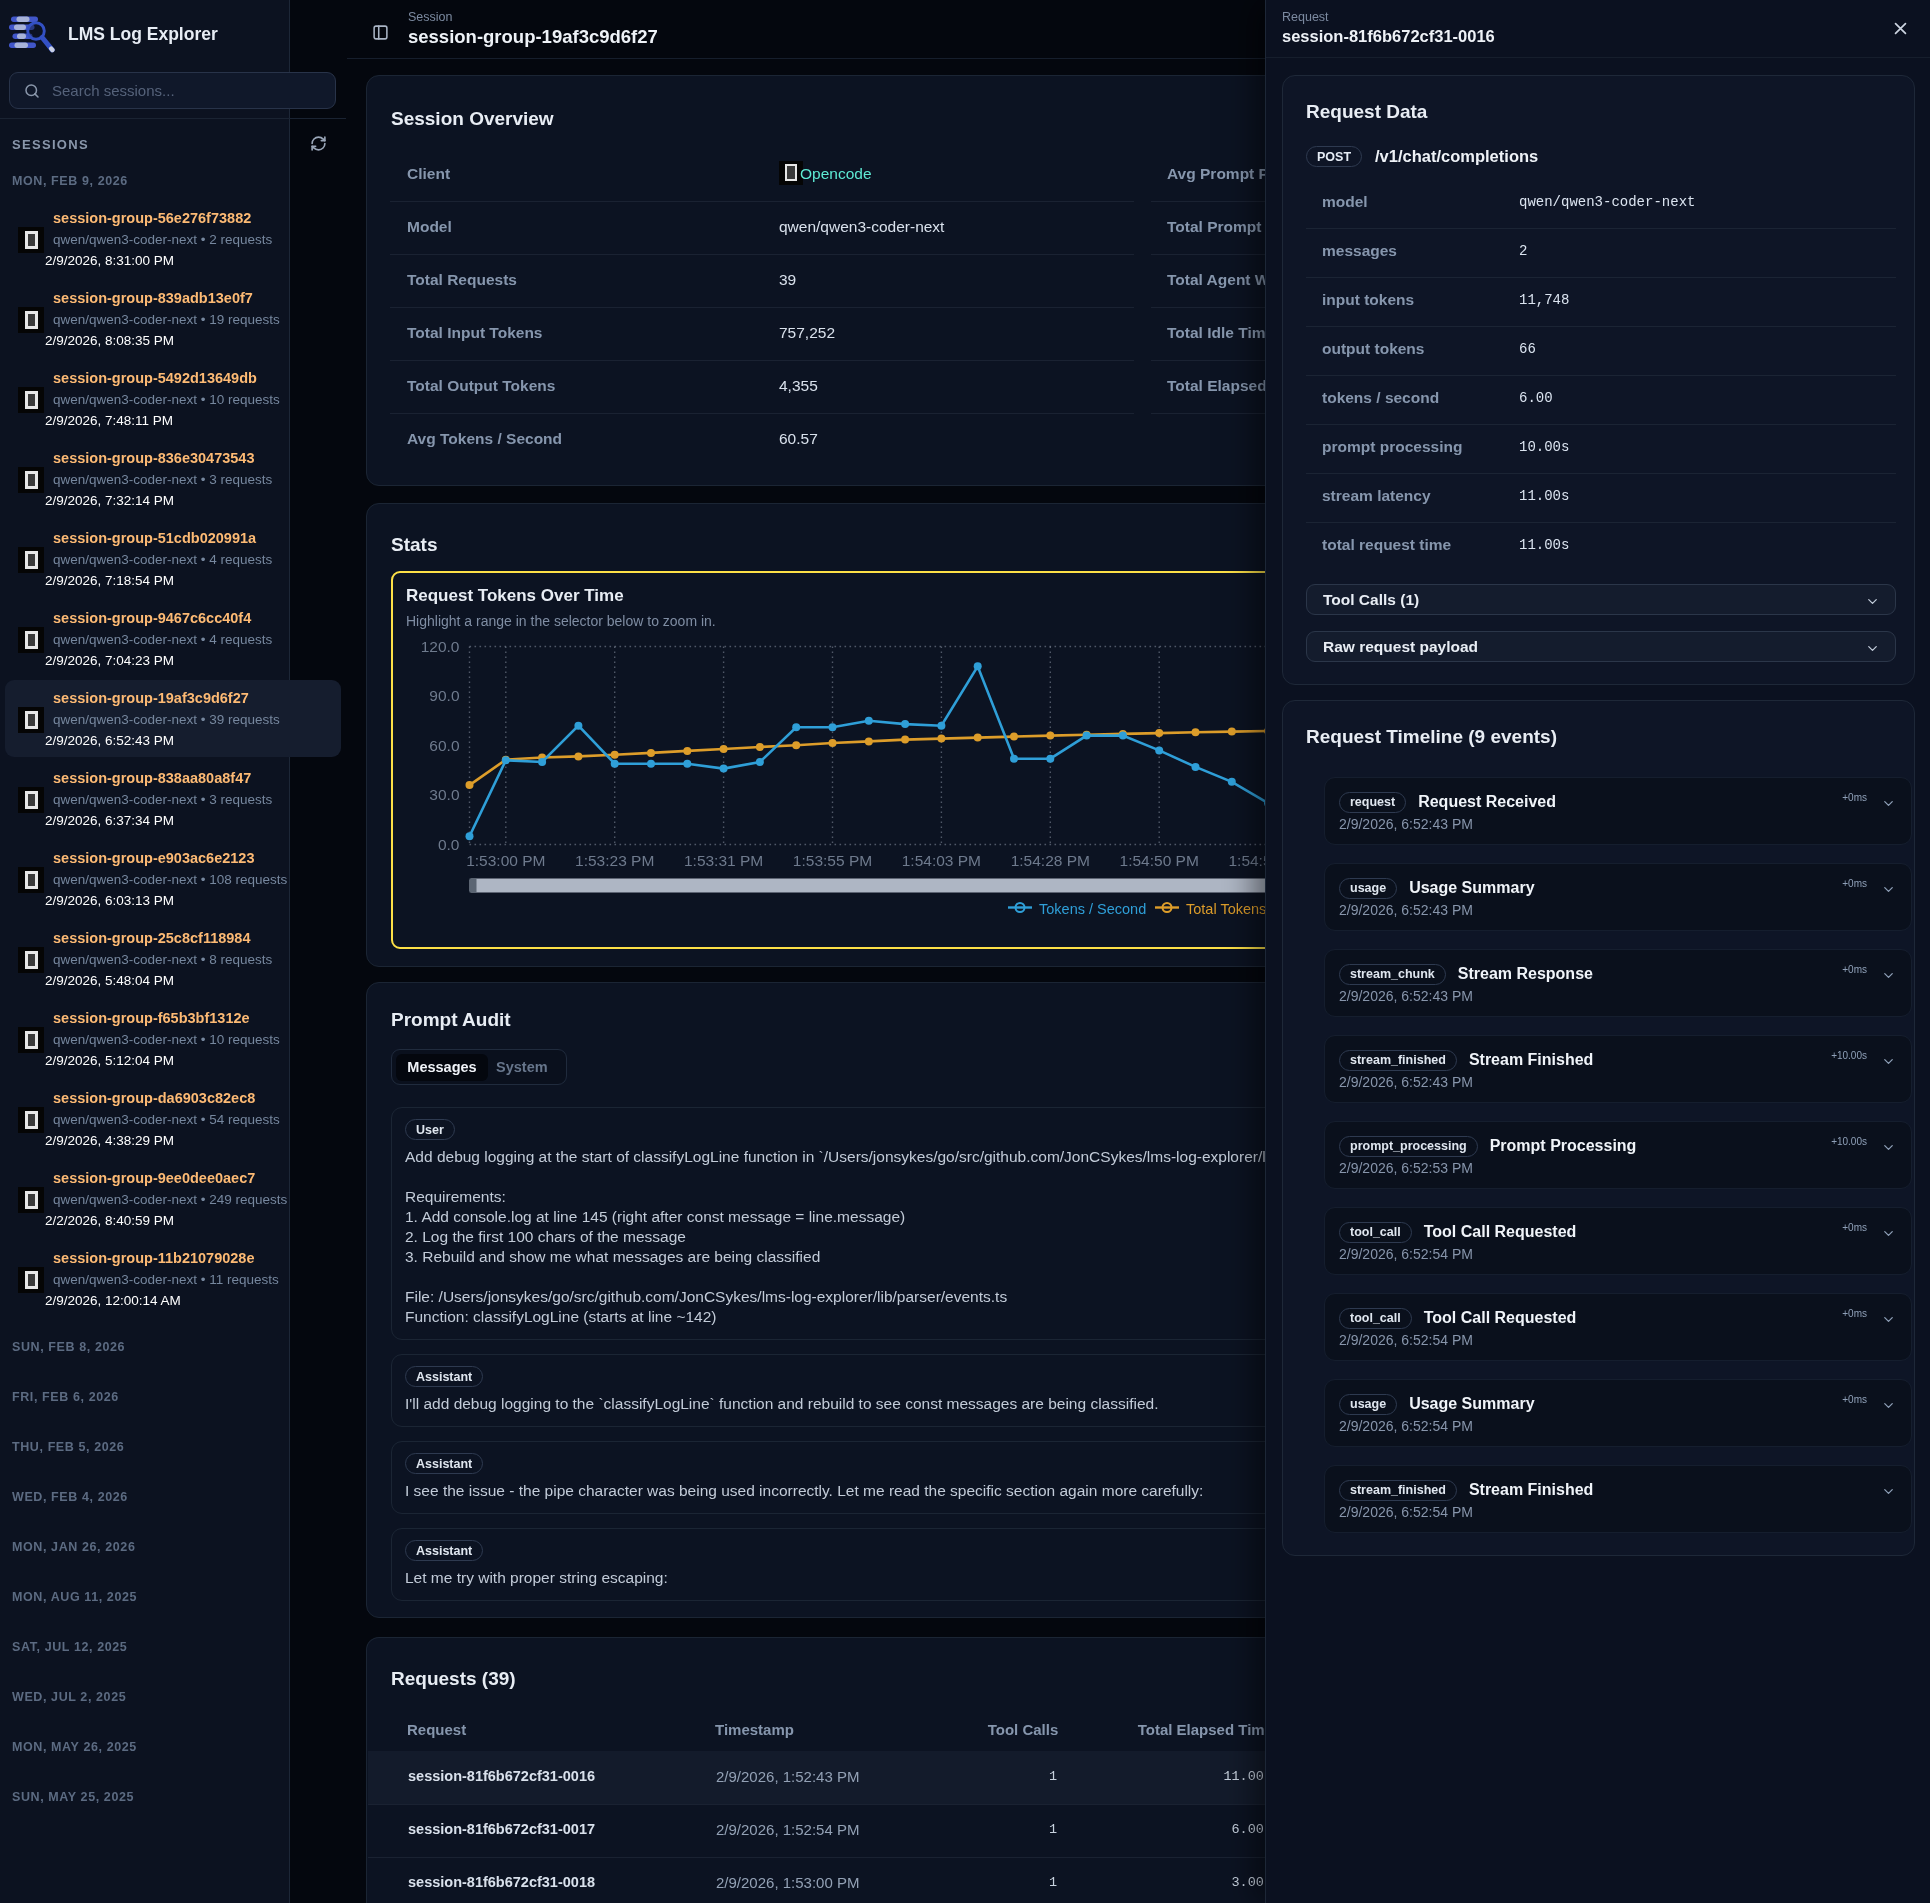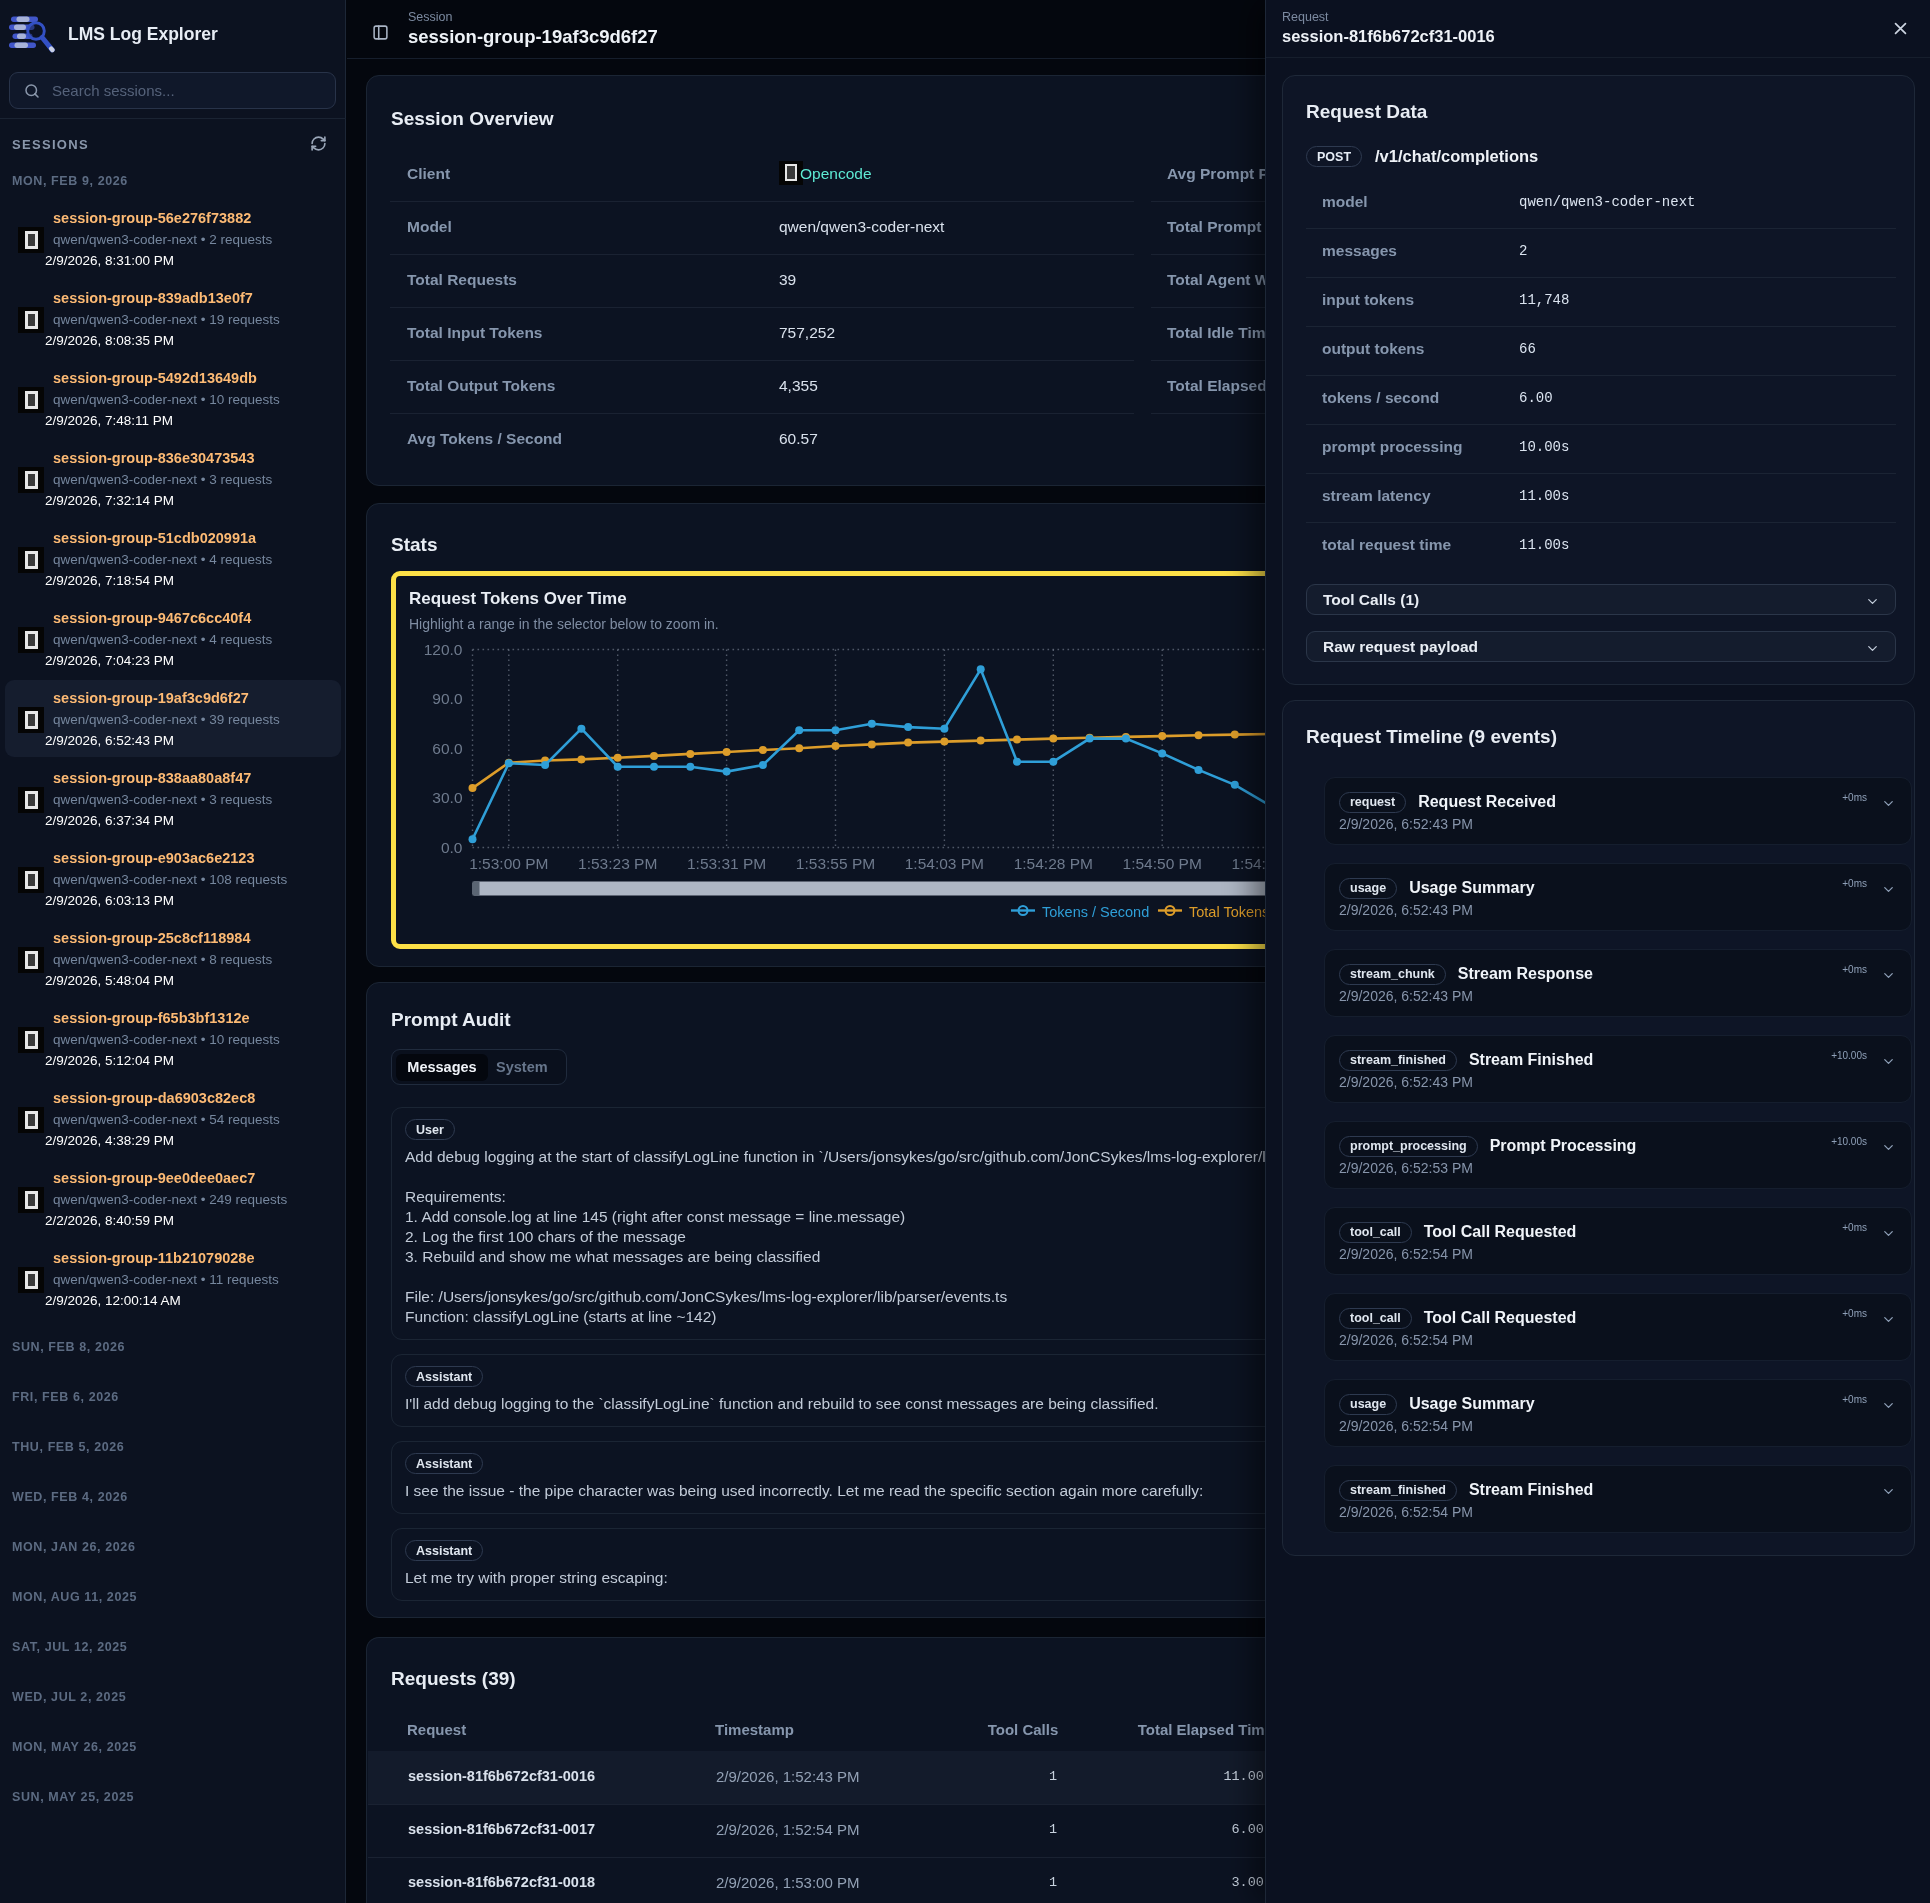--- a/index.html
+++ b/index.html
@@ -1,19 +1,19 @@
 <!DOCTYPE html>
 <html><head>
 <meta charset="utf-8">
 <style>
   * { margin:0; padding:0; box-sizing:border-box; }
   html,body { width:1930px; height:1903px; overflow:hidden; background:#04070e;
     font-family:"Liberation Sans", sans-serif; -webkit-font-smoothing:antialiased; }
   
-  #sidebar { position:absolute; left:0; top:0; width:346px; height:1903px;
+  #sidebar { position:absolute; left:0; top:0; width:290px; height:1903px;
     background:#0c1220; border-right:1px solid #1d2737; }
   .side-title { position:absolute; left:68px; top:24px; font-size:17.5px; font-weight:bold; color:#e7ecf4; }
   #searchbox { position:absolute; left:9px; top:72px; width:327px; height:37px;
     border:1px solid #283349; border-radius:9px; background:#10182a; }
   #searchbox .ph { position:absolute; left:42px; top:9px; font-size:15px; color:#55627a; }
   .side-div { position:absolute; left:0; top:118px; width:346px; border-top:1px solid #1a2332; }
   .sess-label { position:absolute; left:12px; top:137px; font-size:13px; font-weight:bold;
     letter-spacing:1.3px; color:#8a97ab; }
   .date-head { position:absolute; left:12px; font-size:12.5px; font-weight:bold;
     letter-spacing:.6px; color:#5c6b82; }
@@ -299,21 +299,21 @@
 <div class="ovline" style="left:23px;top:337px;width:744px"></div>
 <div class="ovline" style="left:784px;top:337px;width:732px"></div>
 <div class="ovrow" style="left:40px;top:337px;width:1460px">
         <div class="k">Avg Tokens / Second</div>
         <div class="v">60.57</div>
       </div>
   </div>
 
   <div class="card" id="c-stats" style="top:503px; height:464px">
     <div class="ctitle" style="top:30px">Stats</div>
-    <div id="chartbox" style="position:absolute; left:24px; top:67px; width:1492px; height:378px; border:5px solid #fde047; border-radius:9px;">
+    <div id="chartbox" style="position:absolute; left:24px; top:67px; width:1492px; height:378px; border:2px solid #fde047; border-radius:9px;">
       <div style="position:absolute;left:13px;top:13px;font-size:17px;font-weight:bold;color:#e8edf4">Request Tokens Over Time</div>
       <div style="position:absolute;left:13px;top:40px;font-size:14px;color:#7f8da3">Highlight a range in the selector below to zoom in.</div>
       <svg width="1490" height="376" viewBox="0 0 1490 376" style="position:absolute;left:0;top:0">
           <line x1="76.5" y1="73.5" x2="76.5" y2="271.5" stroke="#7e8797" stroke-width="1.4" stroke-dasharray="1.6,3.4" opacity="0.6"></line>
           <line x1="112.8" y1="73.5" x2="112.8" y2="271.5" stroke="#7e8797" stroke-width="1.4" stroke-dasharray="1.6,3.4" opacity="0.6"></line>
           <line x1="221.7" y1="73.5" x2="221.7" y2="271.5" stroke="#7e8797" stroke-width="1.4" stroke-dasharray="1.6,3.4" opacity="0.6"></line>
           <line x1="330.6" y1="73.5" x2="330.6" y2="271.5" stroke="#7e8797" stroke-width="1.4" stroke-dasharray="1.6,3.4" opacity="0.6"></line>
           <line x1="439.5" y1="73.5" x2="439.5" y2="271.5" stroke="#7e8797" stroke-width="1.4" stroke-dasharray="1.6,3.4" opacity="0.6"></line>
           <line x1="548.4" y1="73.5" x2="548.4" y2="271.5" stroke="#7e8797" stroke-width="1.4" stroke-dasharray="1.6,3.4" opacity="0.6"></line>
           <line x1="657.3" y1="73.5" x2="657.3" y2="271.5" stroke="#7e8797" stroke-width="1.4" stroke-dasharray="1.6,3.4" opacity="0.6"></line>

